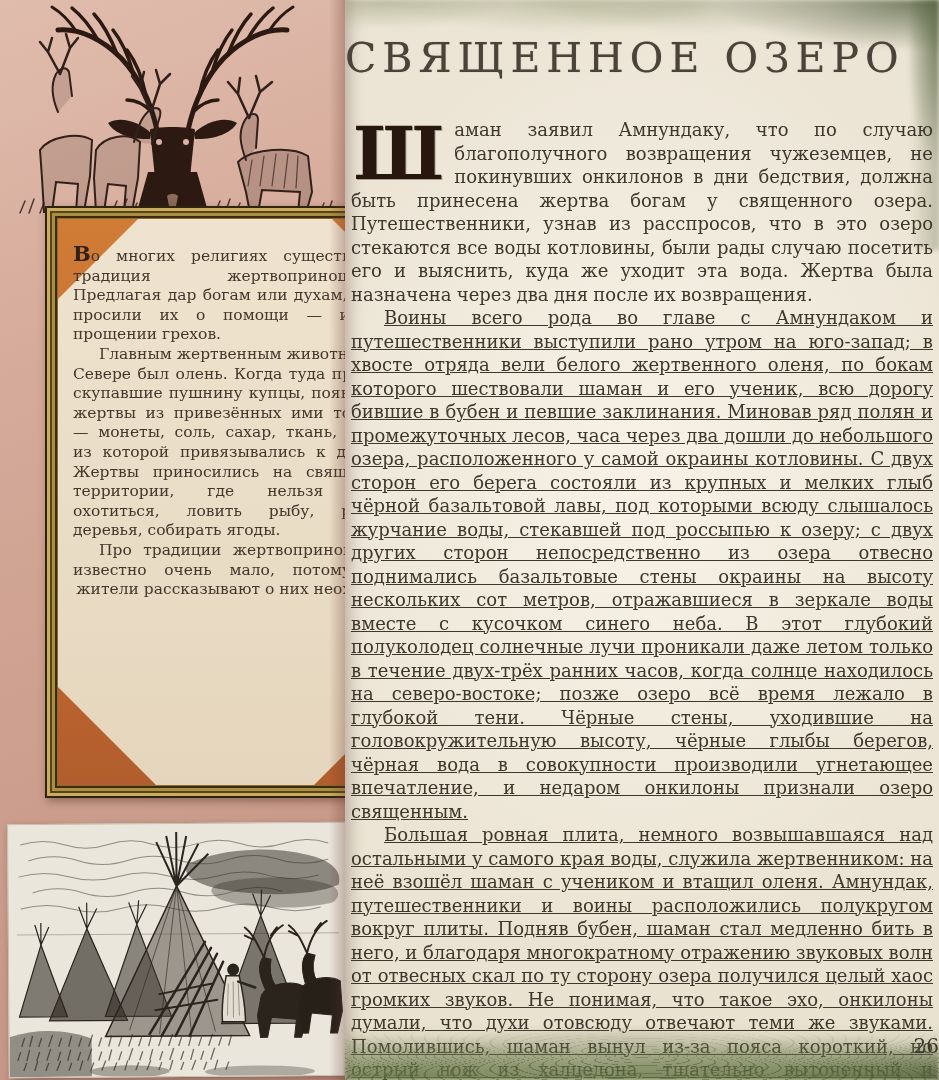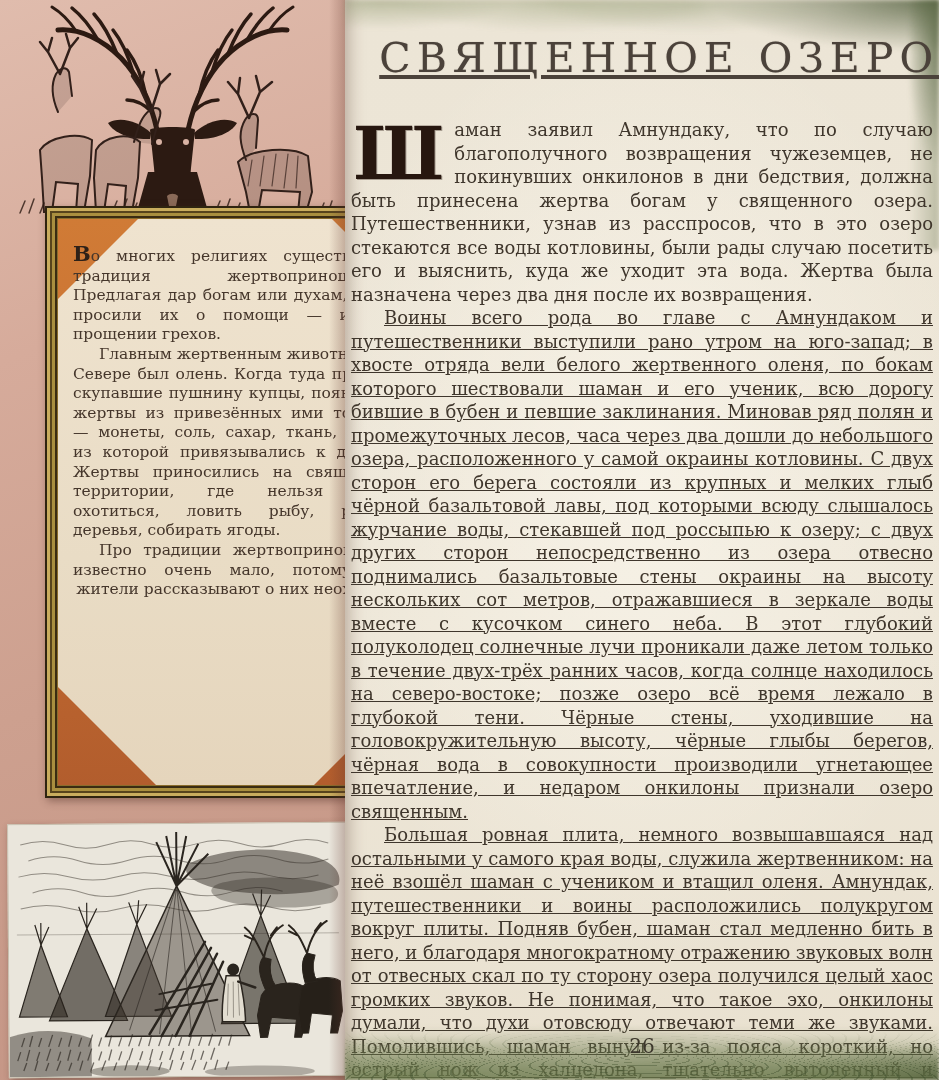--- a/index.html
+++ b/index.html
@@ -105,43 +105,42 @@
   }
   .wash-speckle{
     position:absolute;left:0;bottom:0;width:100%;height:48px;pointer-events:none;
     background:repeating-radial-gradient(rgba(64,80,46,0.40) 0 1.5px,transparent 1.5px 9px);
     -webkit-mask-image:linear-gradient(to top,#000 30%,transparent);
     mask-image:linear-gradient(to top,#000 30%,transparent);
   }
 
   .page-title{
     position:absolute;left:0;top:34px;width:100%;
-    text-align:right;
+    text-align:left;
     font-size:41px;letter-spacing:6px;
     color:#4b423a;font-weight:normal;margin:0;
     text-shadow:0 0 1px rgba(75,66,58,0.4);
-    text-decoration:underline;
   }
   .body-text{
     position:absolute;left:6px;top:118px;width:582px;
     font-size:18px;line-height:23.5px;color:#3f362c;
     text-align:justify;word-spacing:-0.5px;
   }
   .body-text p{margin:0;}
   .body-text p.indent{text-indent:33px;text-decoration:underline;}
   .dropcap{
     float:left;
     font-size:72px;line-height:62px;
     padding:5px 10px 0 2px;
     font-weight:bold;color:#27170f;
     text-shadow:1px 1px 0 rgba(39,23,15,0.35);
   }
   .page-number{
     position:absolute;left:0;bottom:22px;width:100%;
-    text-align:center;font-size:20px;color:#3c372c;z-index:5;
+    text-align:right;font-size:20px;color:#3c372c;z-index:5;
   }
 
   .ink{stroke:#2c1a12;fill:none;stroke-linecap:round;}
 </style>
 </head>
 <body>
 
 <div id="spread">
 
   <div class="left-col">

